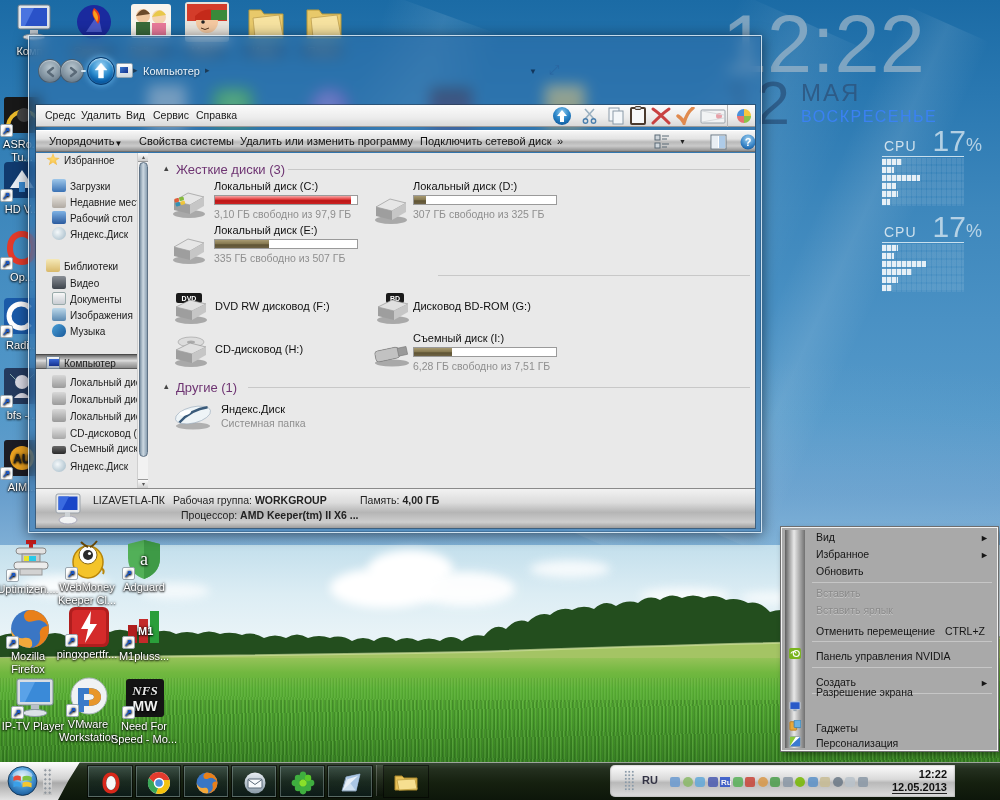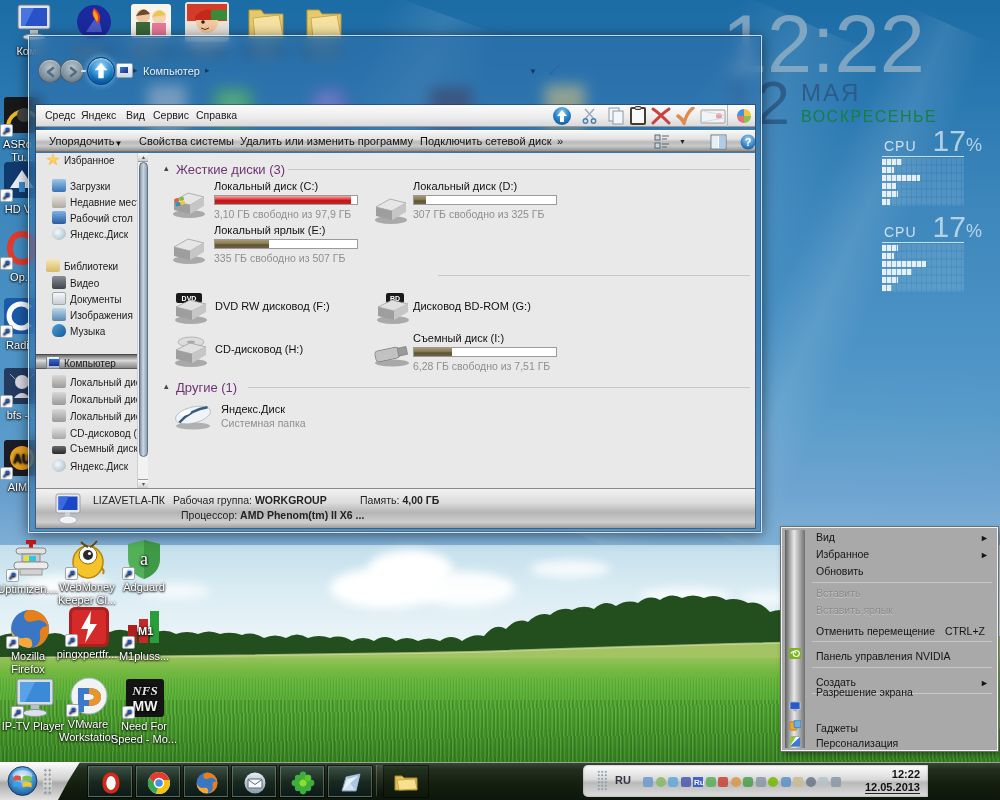--- a/index.html
+++ b/index.html
@@ -16,21 +16,21 @@
 
 .dico{position:absolute;width:74px;text-align:center;color:#fff;font-size:11px;line-height:13px;text-shadow:0 1px 2px #000,0 0 3px #000}
 .dico .ic{position:relative;width:40px;height:40px;margin:0 auto 3px}
 .dico .ic svg{position:absolute;left:0;top:0}
 .sc{position:absolute;left:-2px;bottom:-2px;width:13px;height:13px;background:#fff;border:1px solid #9aa7b0;border-radius:2px}
 .sc:before{content:"\2197";position:absolute;left:1px;top:-1px;color:#1a56c4;font-size:10px;font-weight:bold}
 
 #clk{position:absolute;left:722px;top:-2px;color:#9ab4c8;font-size:81px;font-weight:400;opacity:.75;letter-spacing:0px}
 #d12{position:absolute;left:722px;top:68px;color:#2a5580;font-size:61px;opacity:.8}
 #dmay{position:absolute;left:801px;top:79px;color:#2d5680;font-size:24px;letter-spacing:2px;opacity:.85}
-#dsun{position:absolute;left:801px;top:108px;color:#15803d;font-size:16px;letter-spacing:1.5px;opacity:.95}
+#dsun{position:absolute;left:801px;top:108px;color:#3b82f6;font-size:16px;letter-spacing:1.5px;opacity:.95}
 .cpu{position:absolute;width:100px;color:#cfe2ee}
 .cpu .lbl{position:absolute;left:2px;top:14px;font-size:14px;letter-spacing:1px;color:#ddeaf2;opacity:.9}
 .cpu .pct{position:absolute;right:0px;top:0px;font-size:30px;font-weight:300;color:#cfe2ee;opacity:.82}
 .cpu .pct span{font-size:18px}
 .cpu .ul{position:absolute;left:0;top:32px;width:82px;height:1px;background:rgba(235,245,250,.8)}
 .cpu .grid{position:absolute;left:0;top:34px;width:82px;height:48px;background:repeating-linear-gradient(90deg,rgba(255,255,255,.07) 0 4px,rgba(255,255,255,0) 4px 5px),repeating-linear-gradient(180deg,rgba(255,255,255,.05) 0 6px,rgba(255,255,255,0) 6px 8px)}
 .cpu .b{position:absolute;height:6px;background:repeating-linear-gradient(90deg,rgba(255,255,255,.85) 0 4px,rgba(190,215,230,.4) 4px 5px)}
 
 #win{position:absolute;left:28px;top:35px;width:734px;height:498px;border:1px solid rgba(250,253,255,.75);border-radius:1px;background:rgba(48,110,170,.48);backdrop-filter:blur(7px);box-shadow:0 2px 14px rgba(0,0,10,.55), inset 0 0 0 1px rgba(30,60,90,.35)}
 #navrow{position:absolute;left:0;top:0;width:100%;height:69px}
@@ -62,21 +62,21 @@
 #cmenu .strip{position:absolute;left:3px;top:2px;width:20px;height:218px;background:linear-gradient(90deg,#5f5f5f,#e8e8e8 45%,#707070)}
 .mi{position:absolute;left:34px;white-space:nowrap}
 .mi.gr{color:#8b8b8b;text-shadow:0 1px 0 rgba(255,255,255,.35)}
 .msep{position:absolute;left:30px;width:180px;height:1px;background:#989898;border-bottom:1px solid #c6c6c6}
 .marr{position:absolute;right:8px;font-size:9px}
 .mkey{position:absolute;right:12px;font-size:10.5px}
 .micon{position:absolute;left:7px;width:12px;height:11px}
 
 #tbar{position:absolute;left:0;top:762px;width:1000px;height:38px;background:linear-gradient(180deg,#3a4a38 0%,#24301f 18%,#15200f 55%,#0d160a 100%)}
 #tbar:before{content:"";position:absolute;left:0;top:0;width:100%;height:1px;background:rgba(255,255,255,.5)}
-#tray{position:absolute;left:583px;top:3px;width:345px;height:32px;border-radius:5px 0 0 5px;background:linear-gradient(180deg,#fdfdfd,#d9d9d9 45%,#b9b9b9 55%,#dedede);box-shadow:inset 0 0 2px #888}
+#tray{position:absolute;left:610px;top:3px;width:345px;height:32px;border-radius:5px 0 0 5px;background:linear-gradient(180deg,#fdfdfd,#d9d9d9 45%,#b9b9b9 55%,#dedede);box-shadow:inset 0 0 2px #888}
 .tbox{position:absolute;top:4px;width:44px;height:31px;border:1px solid rgba(180,200,200,.35);outline:1px solid rgba(0,0,0,.55);background:linear-gradient(180deg,rgba(120,160,170,.25),rgba(40,70,80,.25) 50%,rgba(10,30,40,.45))}
 .tico{position:absolute;top:4px;width:24px;height:24px}
 .tri{position:absolute;top:12px;width:10px;height:10px;opacity:.85}
 #clock2{position:absolute;right:8px;top:3px;text-align:right;font-size:11px;font-weight:bold;color:#111;line-height:13px}
 </style></head>
 <body>
 <div id="scr">
 <div id="wp"></div>
 <div class="ray" style="left:620px;top:0;width:150px;height:560px;transform:rotate(24deg)"></div>
 <div class="ray" style="left:790px;top:0;width:90px;height:560px;transform:rotate(24deg)"></div>
@@ -355,21 +355,21 @@
   <div style="position:absolute;left:114px;top:29px;color:#e8f2fa;font-size:11px;text-shadow:0 1px 2px rgba(10,30,50,.8)">Компьютер</div>
   <div style="position:absolute;left:176px;top:29px;color:#1c3a55;font-size:9px">▸</div>
 
   <div style="position:absolute;left:500px;top:31px;color:#12365c;font-size:8px">▼</div>
   <div style="position:absolute;left:520px;top:26px;color:#2a65a0;font-size:13px">⤢</div>
 
  </div>
  <div style="position:absolute;left:6px;top:68px;width:721px;height:425px;border:1px solid rgba(35,50,65,.5);pointer-events:none;z-index:5"></div>
  <div id="menubar">
   <span style="left:9px">Средс</span>
-        <span style="left:45px">Яндекс</span>
+        <span style="left:45px">Удалить</span>
         <span style="left:90px">Вид</span>
         <span style="left:117px">Сервис</span>
         <span style="left:160px">Справка</span>
   <svg style="position:absolute;left:516px;top:1px" width="20" height="20" viewBox="0 0 20 20">
           <circle cx="10" cy="10" r="9" fill="url(#gup)"></circle>
           <defs>
             <radialGradient id="gup" cx="0.5" cy="0.3" r="0.8">
               <stop offset="0" stop-color="#8ecbf0"></stop>
               <stop offset="0.5" stop-color="#2a85c8"></stop>
               <stop offset="1" stop-color="#084f92"></stop>
@@ -499,21 +499,21 @@
             </div>
     <div class="sub" style="left:265px;top:55px">307 ГБ свободно из 325 ГБ</div>
    </div>
    <div class="drv">
     <svg style="position:absolute;left:22px;top:80px" width="38" height="32" viewBox="0 0 38 32">
               <ellipse cx="19" cy="27" rx="16" ry="4" fill="rgba(90,90,90,.45)"></ellipse>
               <path d="M4 14 L18 6 L34 10 L20 18 Z" fill="#e6e6e6" stroke="#8a8a8a" stroke-width=".6"></path>
               <path d="M4 14 L20 18 L20 27 L4 23 Z" fill="#9e9e9e"></path>
               <path d="M20 18 L34 10 L34 19 L20 27 Z" fill="#c6c6c6"></path>
             </svg>
-    <div class="nm" style="left:66px;top:71px">Локальный ярлык (E:)</div>
+    <div class="nm" style="left:66px;top:71px">Локальный диск (E:)</div>
     <div class="bar" style="left:66px;top:86px">
               <div class="fill" style="width:54px;background:linear-gradient(180deg,#a89a70 0%,#877a52 45%,#5f5434 60%,#6e6244 100%)"></div>
             </div>
     <div class="sub" style="left:66px;top:99px">335 ГБ свободно из 507 ГБ</div>
    </div>
           <div class="gline" style="left:290px;top:122px;width:312px"></div>
    <div class="drv">
     <svg style="position:absolute;left:24px;top:138px" width="38" height="34" viewBox="0 0 38 34">
               <ellipse cx="19" cy="29" rx="16" ry="4" fill="rgba(90,90,90,.45)"></ellipse>
               <rect x="4" y="2" width="26" height="10" rx="2" fill="#1a1a1a"></rect>
@@ -579,21 +579,21 @@
   <svg style="position:absolute;left:17px;top:3px" width="30" height="34" viewBox="0 0 30 34">
           <rect x="3" y="2" width="24" height="19" rx="2" fill="#e8eaec" stroke="#9aa2aa"></rect>
           <rect x="5.5" y="4.5" width="19" height="13.5" fill="#1a46c8"></rect>
           <path d="M5.5 4.5 L16 4.5 L9 18 L5.5 18 Z" fill="#3a6ae0"></path>
           <ellipse cx="15" cy="28" rx="9" ry="4" fill="#f2f3f4" stroke="#aab"></ellipse>
           <rect x="12" y="20" width="5" height="5" fill="#cdd2d6"></rect>
         </svg>
   <div style="position:absolute;left:57px;top:5px;font-size:10.5px">LIZAVETLA-ПК</div>
   <div style="position:absolute;left:137px;top:5px">Рабочая группа:  <b>WORKGROUP</b></div>
   <div style="position:absolute;left:324px;top:5px">Память:  <b>4,00 ГБ</b></div>
-  <div style="position:absolute;left:145px;top:20px">Процессор:  <b>AMD Phenom(tm) II X6 ...</b></div>
+  <div style="position:absolute;left:145px;top:20px">Процессор:  <b>AMD Keeper(tm) II X6 ...</b></div>
  </div>
 </div>
 
 <div id="cmenu">
  <div class="strip"></div>
  <div class="mi" style="top:3px">Вид</div>
       <div class="marr" style="top:5px">►</div>
  <div class="mi" style="top:20px">Избранное</div>
       <div class="marr" style="top:22px">►</div>
  <div class="mi" style="top:37px">Обновить</div>

